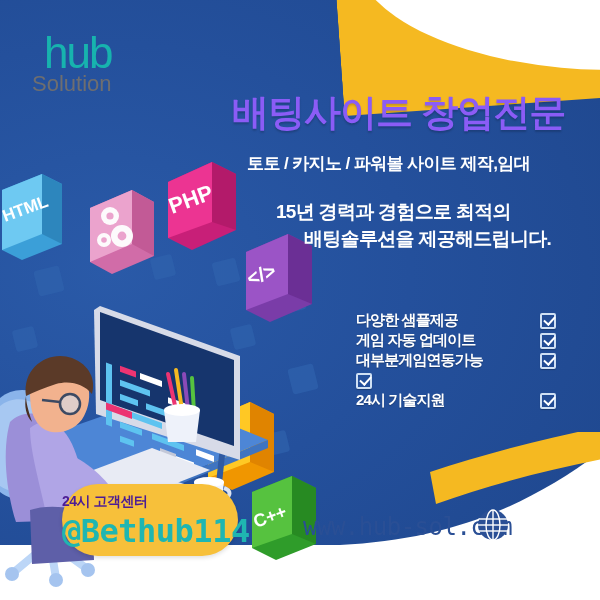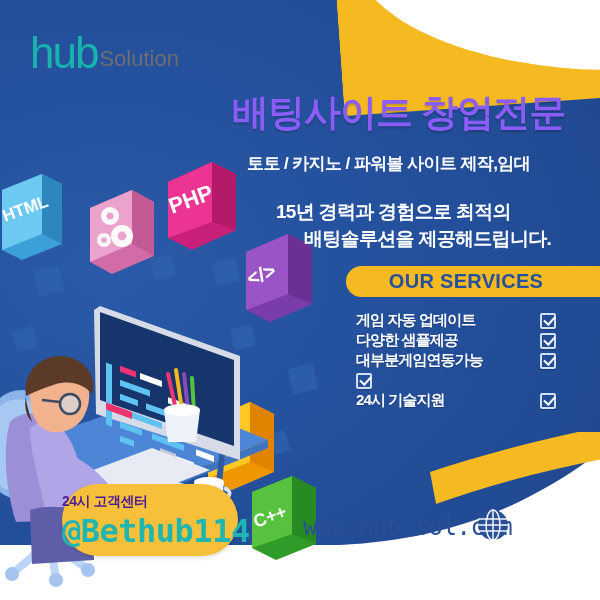--- a/index.html
+++ b/index.html
@@ -36,21 +36,21 @@
     border-bottom-left-radius:260px 120px;
   }
   
   .swoosh-yellow-bottom {
     position:absolute; left:430px; top:432px; width:200px; height:80px;
     background:#f5b921;
     clip-path: path("M0,40 C60,20 130,2 200,-10 L200,22 C130,34 62,52 6,72 Z");
   }
 
   
-  .logo { position:absolute; left:30px; top:33px; display:flex; align-items:flex-end; }
+  .logo { position:absolute; left:30px; top:33px; display:flex; align-items:flex-end;flex-direction:column; }
   .logo-mark { font-size:44px; line-height:40px; font-weight:400; color:#17b3ae; letter-spacing:-2px; }
   .logo-word { font-size:22px; line-height:22px; color:#6e6e70; margin-left:2px; margin-bottom:3px; }
 
   
   .headline {
     position:absolute; left:232px; top:88px; width:360px;
     font-size:37px; font-weight:bold; color:#8b5cf6;
     letter-spacing:-1px; white-space:nowrap;
     text-shadow:0 2px 2px rgba(0,0,0,.18);
   }
@@ -320,31 +320,28 @@
     <span class="logo-word">Solution</span>
   </div>
 
   <div class="headline">배팅사이트 창업전문</div>
   <div class="subhead">토토 / 카지노 / 파워볼 사이트 제작,임대</div>
   <div class="pitch">
     <div class="l1">15년 경력과 경험으로 최적의</div>
     <div class="l2">배팅솔루션을 제공해드립니다.</div>
   </div>
 
-  <div class="svc-bar">
-    <span>OUR SERVICES</span>
-  </div>
 
   <div class="svc-list">
     <div class="svc-row">
+      <span class="svc-label">다양한 샘플제공</span>
+      <span class="chk"></span>
+    </div>
+    <div class="svc-row">
       <span class="svc-label">게임 자동 업데이트</span>
-      <span class="chk"></span>
-    </div>
-    <div class="svc-row">
-      <span class="svc-label">다양한 샘플제공</span>
       <span class="chk"></span>
     </div>
     <div class="svc-row">
       <span class="svc-label">대부분게임연동가능</span>
       <span class="chk"></span>
     </div>
     <div class="svc-row">
       <span class="chk"></span>
     </div>
     <div class="svc-row">

